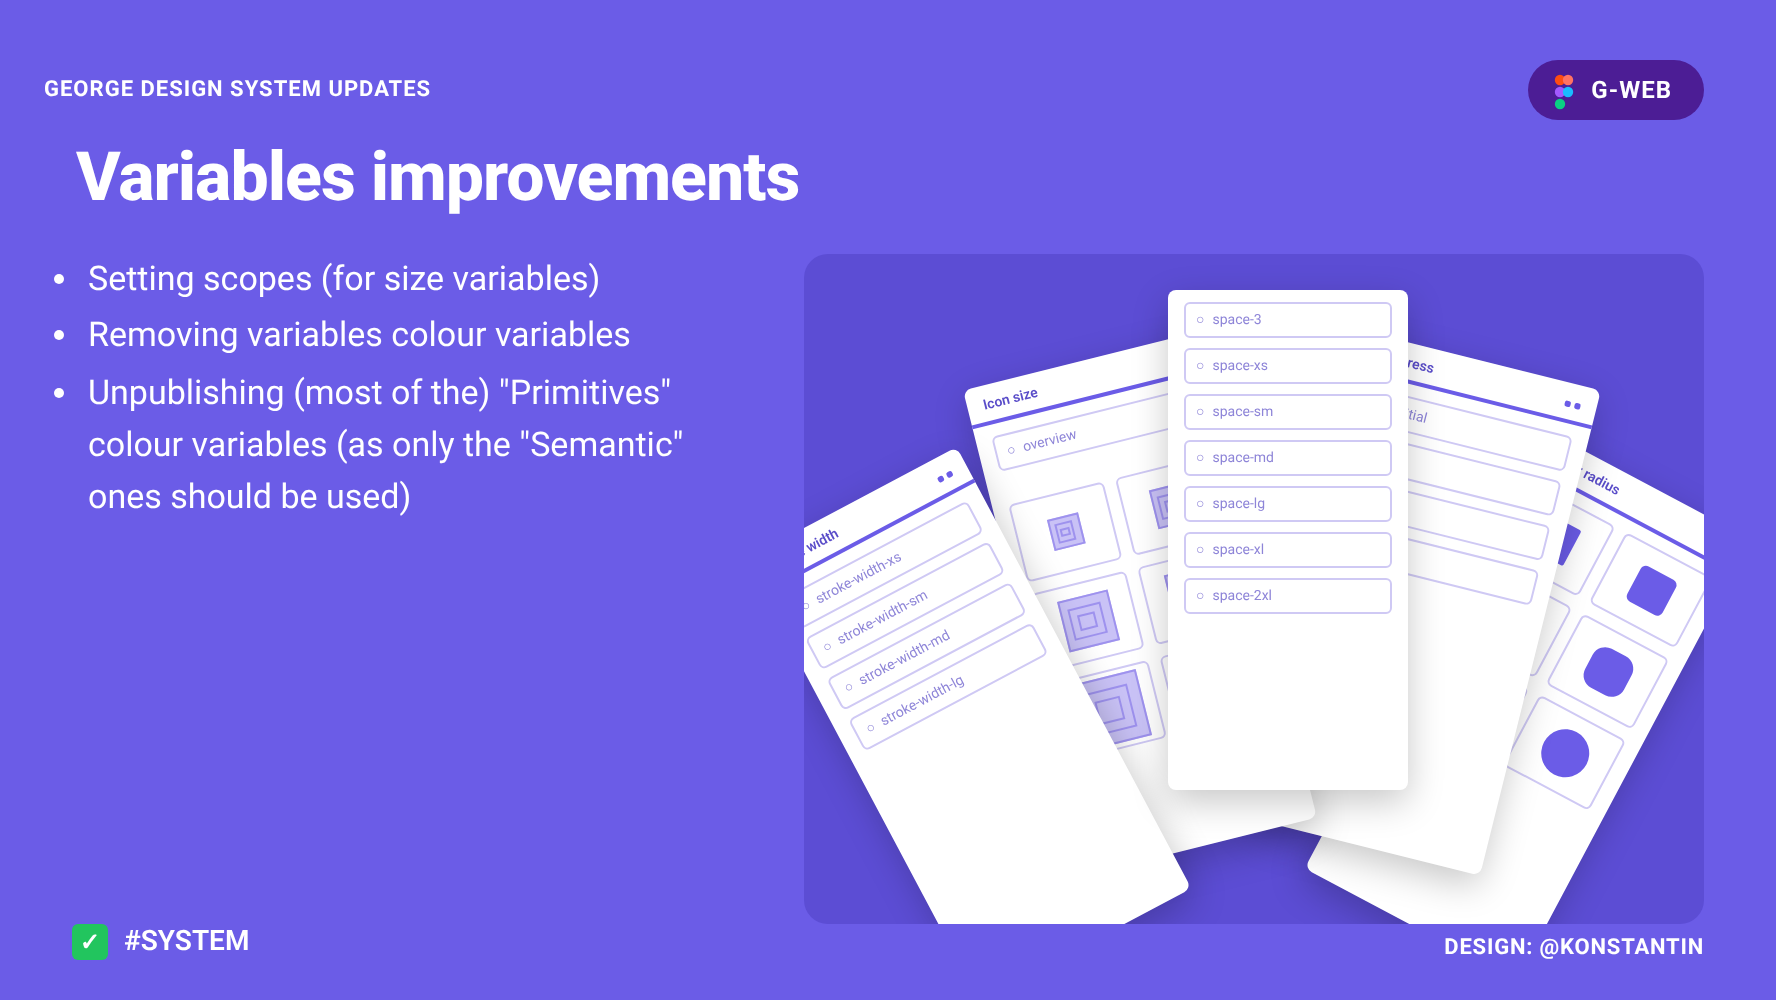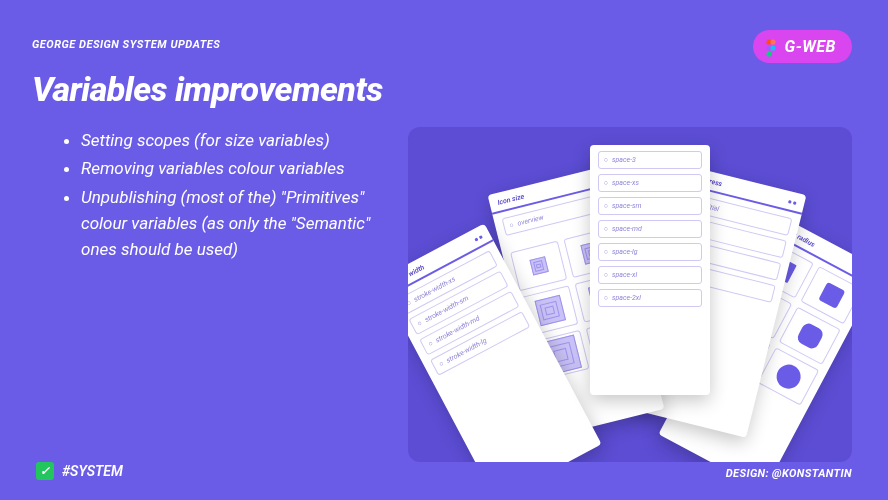--- a/index.html
+++ b/index.html
@@ -7,58 +7,58 @@
   body {
     background: #6b5ce7;
     font-family: -apple-system, BlinkMacSystemFont, 'Segoe UI', Roboto, Helvetica, Arial, sans-serif;
     color: #ffffff;
     position: relative;
   }
   .slide {
     width: 888px;
     height: 500px;
     position: relative;
-    padding: 38px 36px 0 32px;
-    font-style: italic;
+    padding: 38px 36px 0 22px;
   }
   .kicker {
     font-size: 11px;
     font-weight: 700;
     letter-spacing: 0.5px;
   }
   .title {
     font-size: 34px;
     font-weight: 800;
     margin-top: 18px;
     letter-spacing: -0.5px;
+    margin-left: 16px;
   }
   .content-row {
     display: flex;
     margin-top: 18px;
     gap: 24px;
   }
   .bullets {
     width: 356px;
     font-size: 17px;
     line-height: 1.55;
     padding-left: 22px;
   }
-  .bullets li { margin-bottom: 2px; margin-left: 27px; }
+  .bullets li { margin-bottom: 2px; }
 
   .badge {
     position: absolute;
     top: 30px;
     right: 36px;
-    background: #d946ef;
+    background: #4c1d95;
     border-radius: 18px;
     padding: 7px 16px 7px 12px;
     display: flex;
     align-items: center;
     gap: 8px;
-    font-size: 16px;
+    font-size: 12px;
     font-weight: 700;
     letter-spacing: 0.5px;
   }
   .figma-logo {
     width: 12px; height: 16px;
     display: inline-block;
   }
 
   .illus {
     position: relative;

